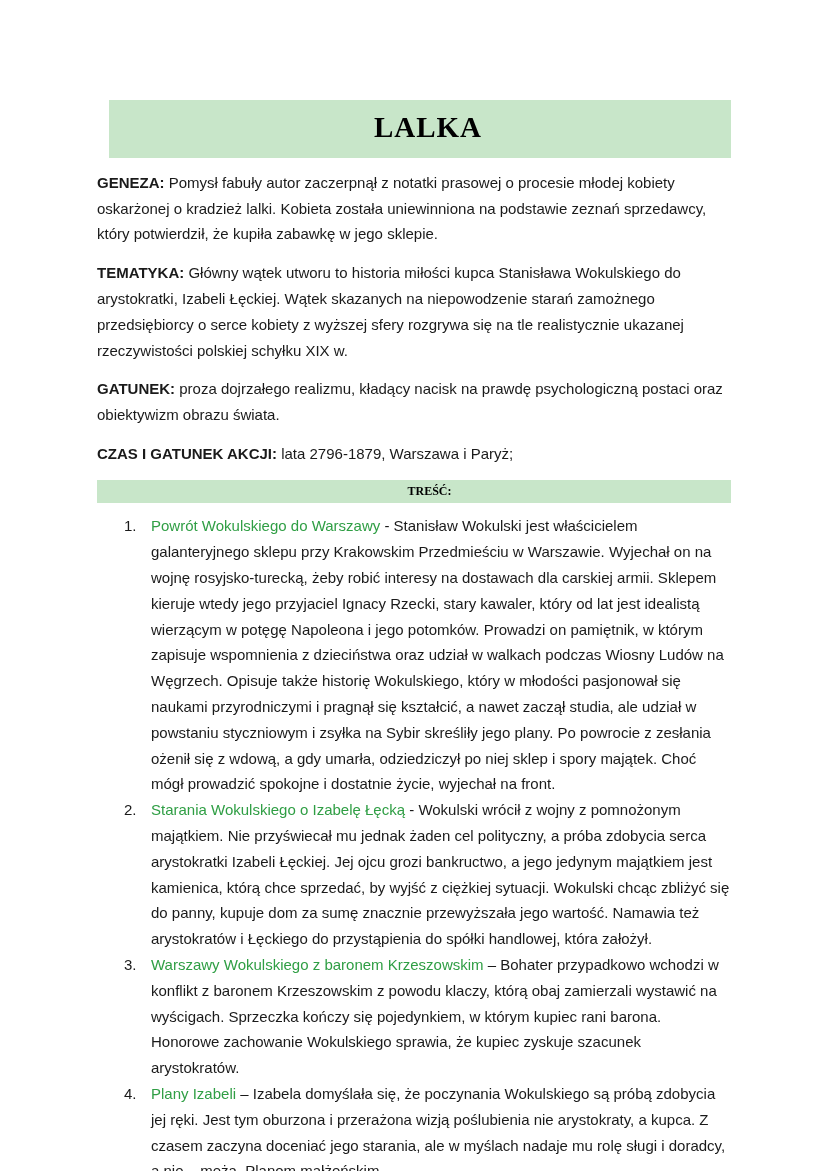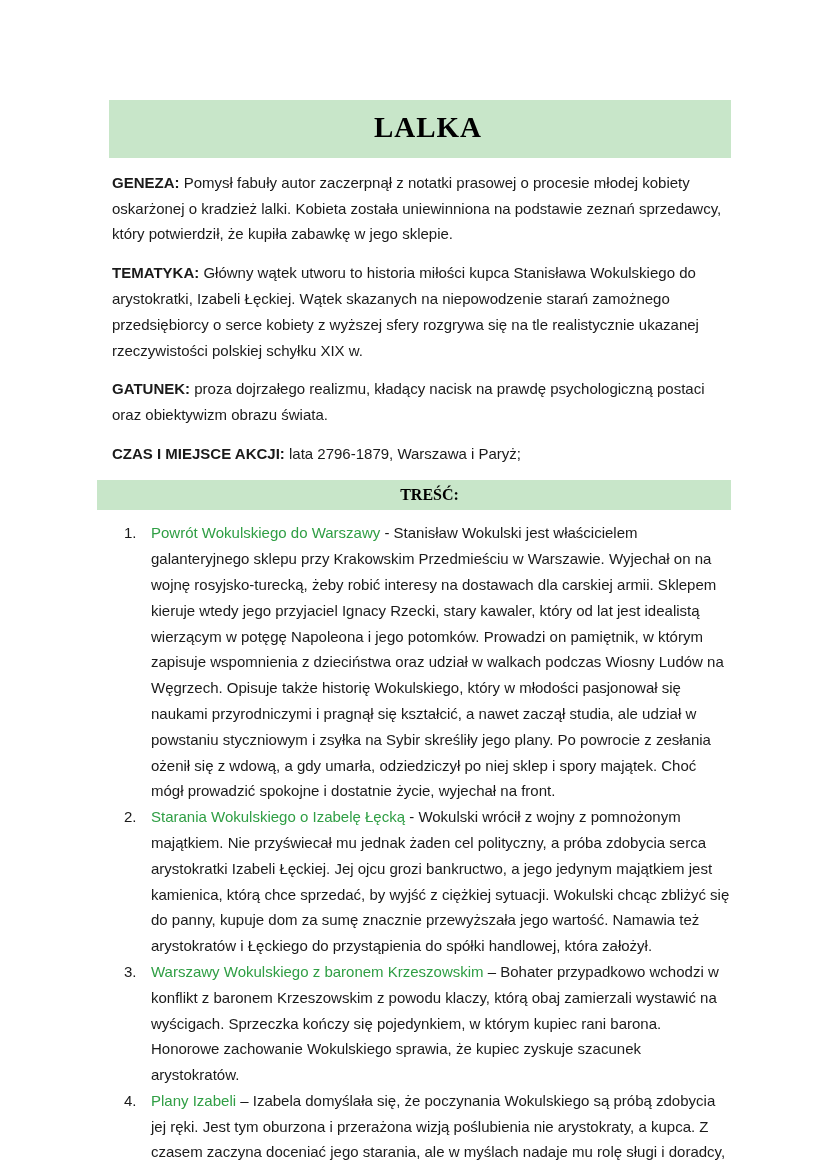--- a/index.html
+++ b/index.html
@@ -29,31 +29,31 @@
     margin: 0 0 12px 12px;
   }
   .title-banner h1 {
     margin: 0;
     font-family: "Liberation Serif", serif;
     font-weight: bold;
     font-size: 29px;
     letter-spacing: 1px;
     color: #000000;
   }
-  .para { margin: 0 0 13px 15px; }
+  .para { margin: 0 0 13px 0; }
   .para .lbl { font-weight: bold; }
   .tresc-banner {
     margin: 2px 0 10px 0;
     padding: 1px 0 2px 0;
   }
   .tresc-banner h2 {
     margin: 0;
     font-family: "Liberation Serif", serif;
     font-weight: bold;
-    font-size: 16px;
+    font-size: 12px;
     color: #000000;
     padding-left: 31px;
   }
   .content-list { margin: 0; padding: 0; }
   .list-item {
     display: flex;
     padding-left: 27px;
   }
   .list-item .num {
     flex: 0 0 27px;
@@ -80,21 +80,21 @@
 
   <p class="para">
     <span class="lbl">TEMATYKA:</span><span> Główny wątek utworu to historia miłości kupca Stanisława Wokulskiego do arystokratki, Izabeli Łęckiej. Wątek skazanych na niepowodzenie starań zamożnego przedsiębiorcy o serce kobiety z wyższej sfery rozgrywa się na tle realistycznie ukazanej rzeczywistości polskiej schyłku XIX w.</span>
   </p>
 
   <p class="para">
     <span class="lbl">GATUNEK:</span><span> proza dojrzałego realizmu, kładący nacisk na prawdę psychologiczną postaci oraz obiektywizm obrazu świata.</span>
   </p>
 
   <p class="para">
-    <span class="lbl">CZAS I MIEJSCE AKCJI:</span><span> lata 2796-1879, Warszawa i Paryż;</span>
+    <span class="lbl">CZAS I GATUNEK AKCJI:</span><span> lata 2796-1879, Warszawa i Paryż;</span>
   </p>
 
   <div class="banner tresc-banner">
     <h2>TREŚĆ:</h2>
   </div>
 
   <div class="content-list">
 
     <div class="list-item">
       <span class="num">1.</span>

